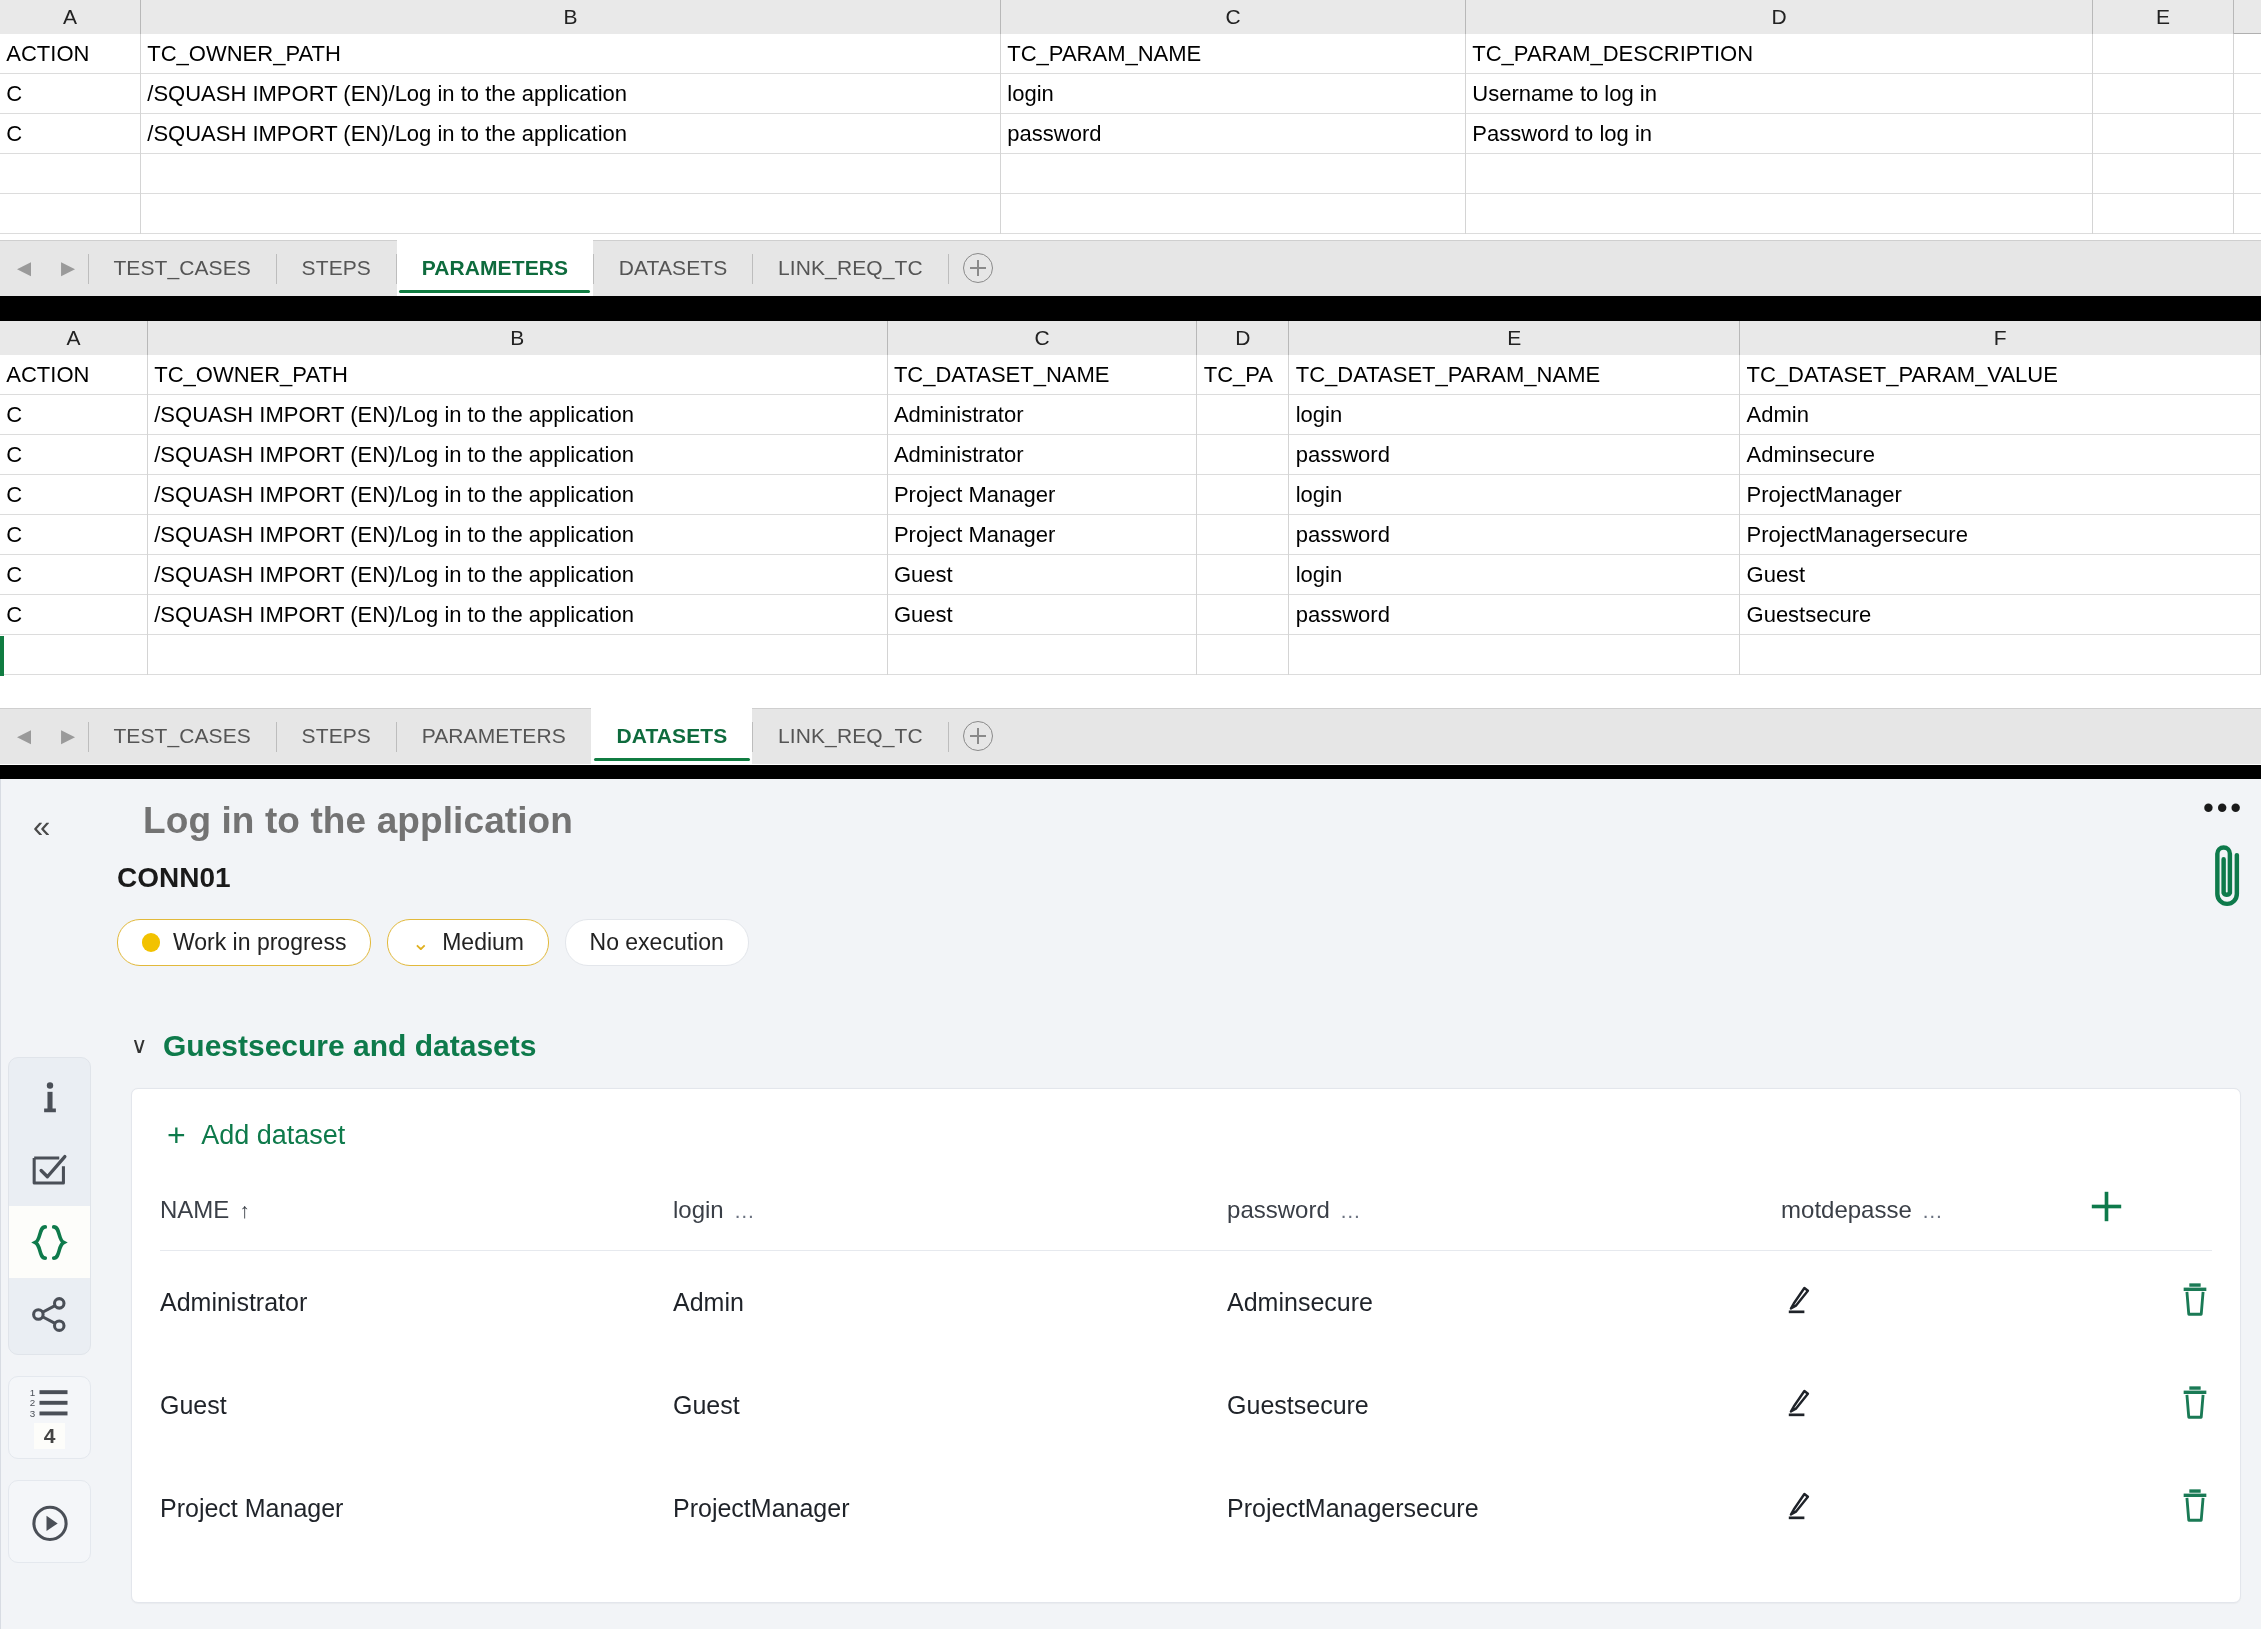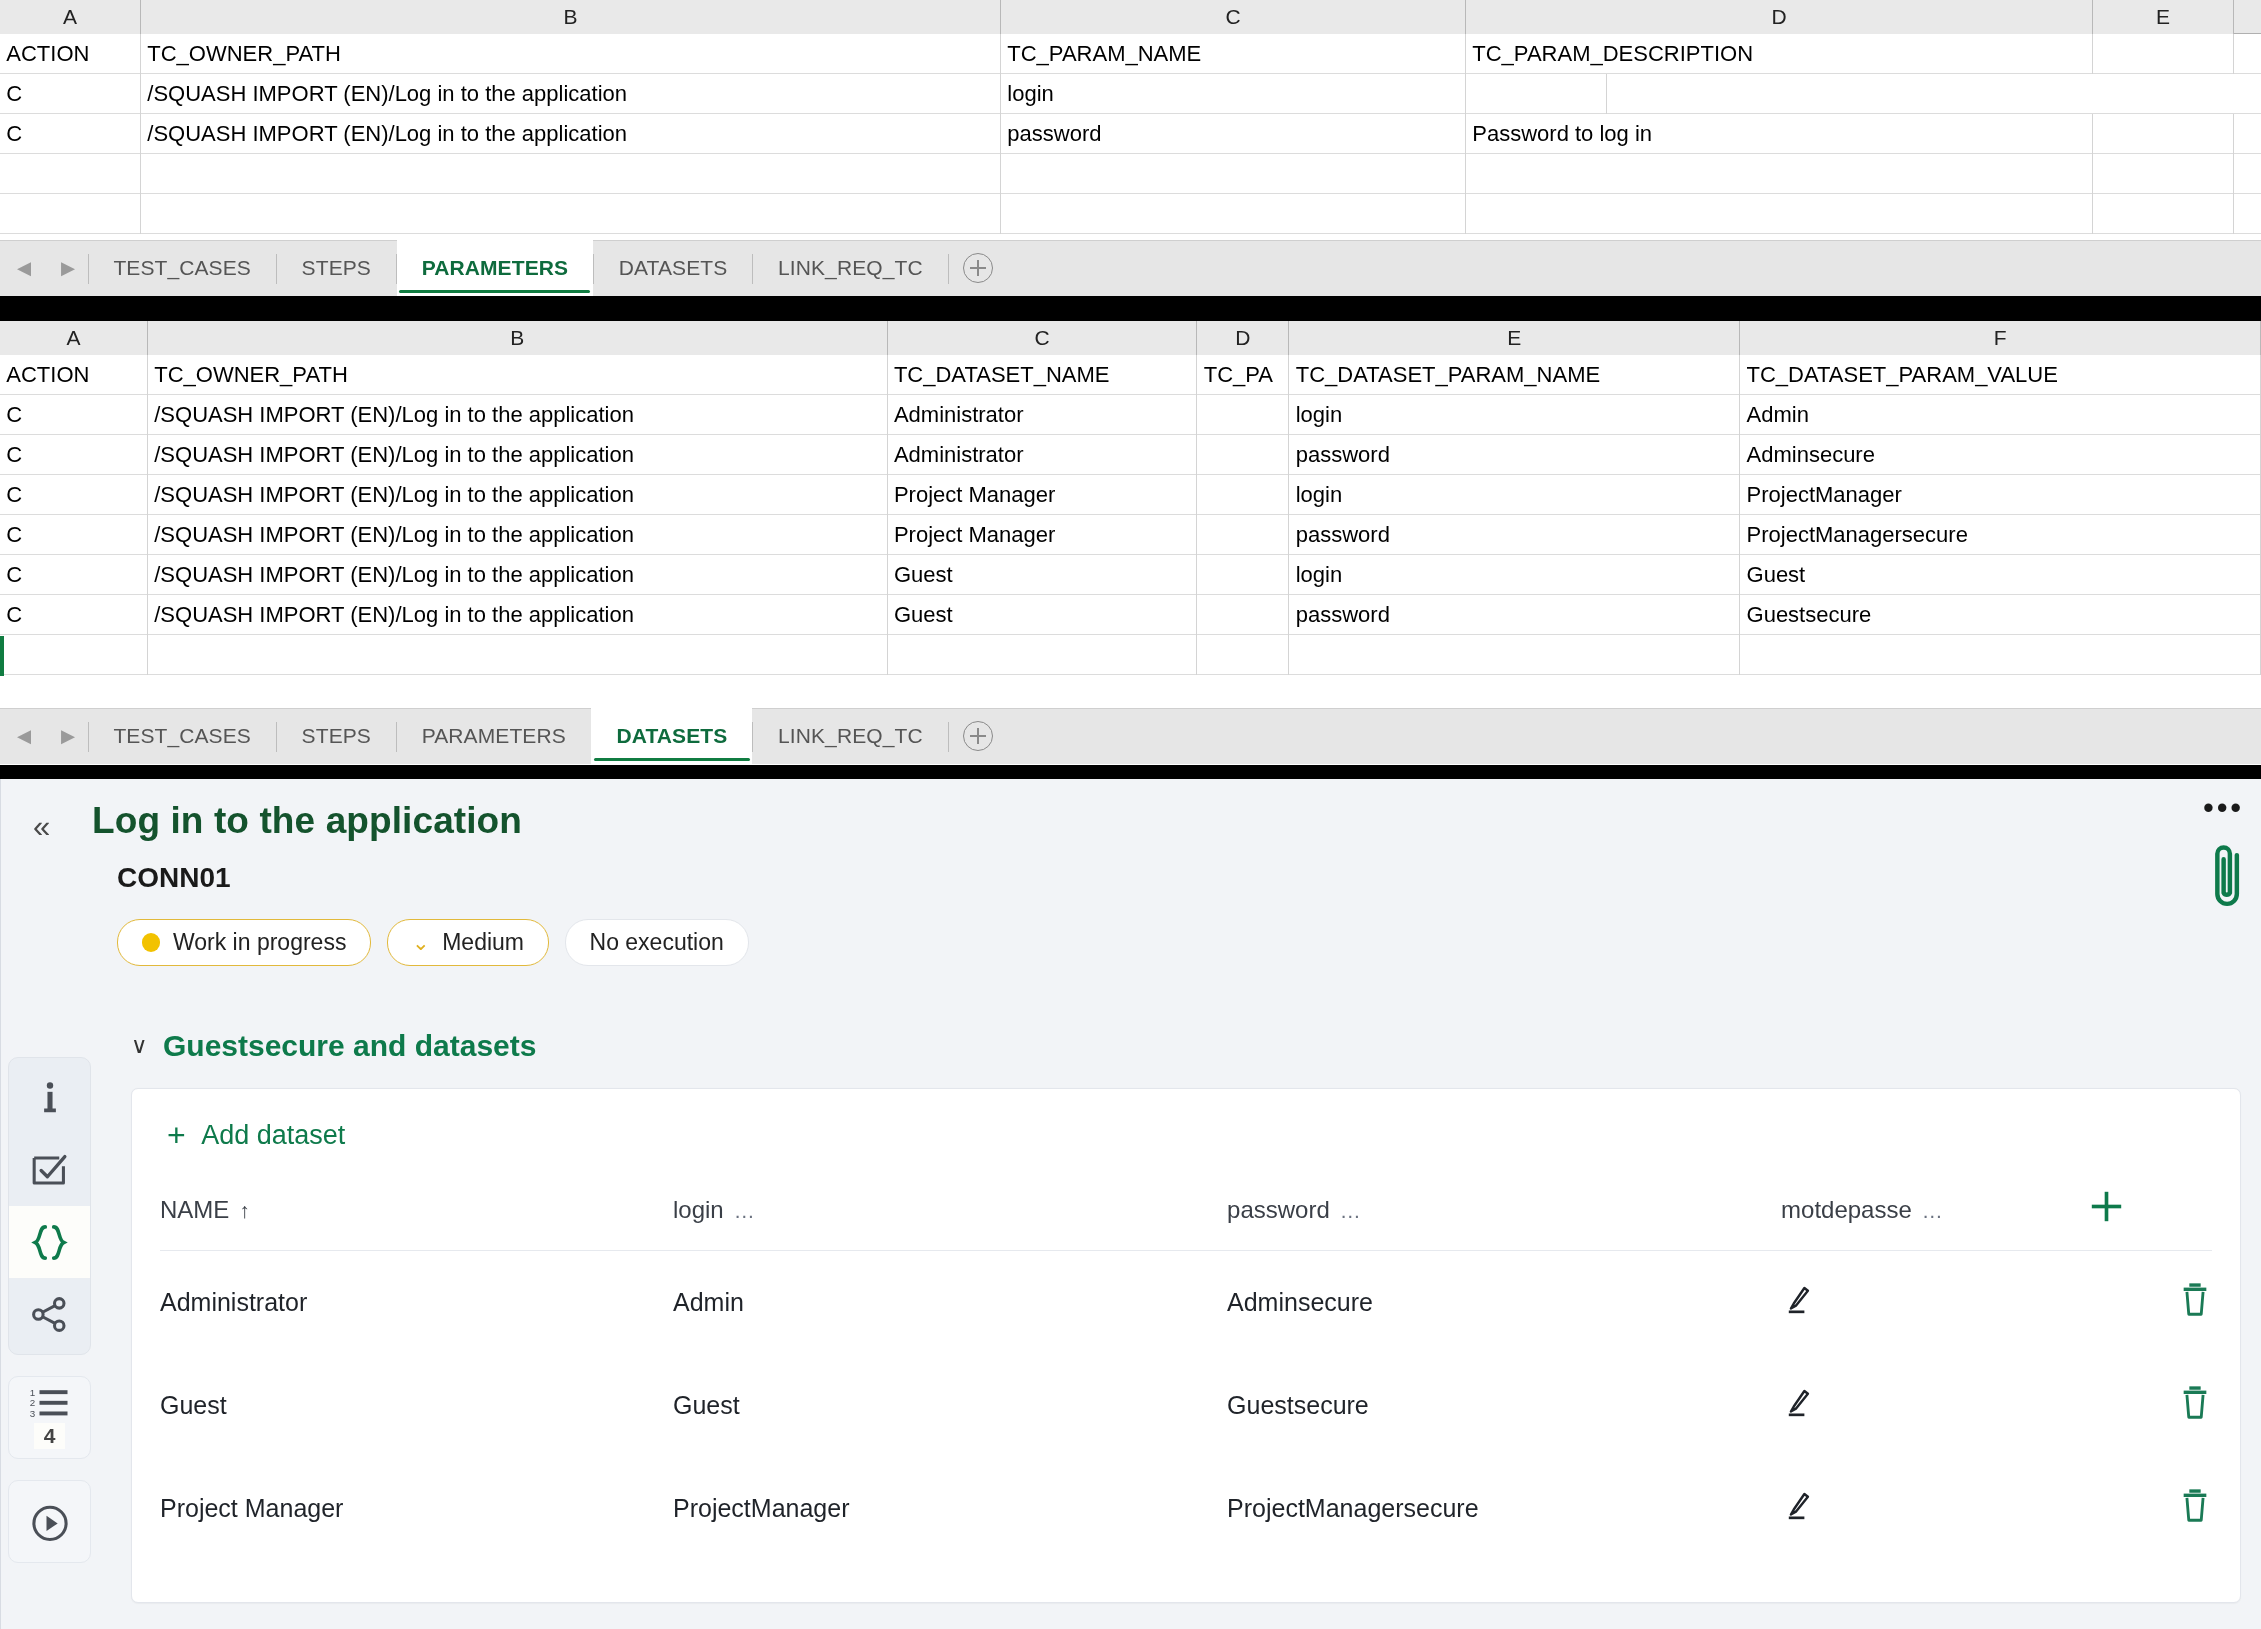--- a/index.html
+++ b/index.html
@@ -74,22 +74,22 @@
     position: absolute; left: 0; top: 779px; width: 2261px; height: 851px;
     background: #f2f4f7;
     border-left: 1.4px solid #d8dce3;
   }
   .app-header { position: relative; padding: 21px 0 0 42px; }
   .collapse-icon {
     position: absolute; left: 32px; top: 32px;
     font-size: 31px; color: #4a4a4a; line-height: 1;
   }
   .app-title {
-    margin-left: 49px;
-    font-size: 37px; font-weight: bold; color: #14532d;
+    margin-left: 100px;
+    font-size: 37px; font-weight: bold; color: #737373;
     letter-spacing: 0.1px;
   }
   .app-ref {
     margin-left: 74px; margin-top: 20px;
     font-size: 28px; font-weight: bold; color: #1a1a1a;
   }
   .badge-row { margin-left: 74px; margin-top: 25px; display: flex; gap: 15.5px; }
   .badge {
     display: flex; align-items: center; gap: 12.7px;
     height: 47px; padding: 0 24px;
@@ -197,20 +197,21 @@
           <div class="cell" style="width: 141px;">ACTION</div>
           <div class="cell" style="width: 860px;">TC_OWNER_PATH</div>
           <div class="cell" style="width: 465px; text-align: center;">TC_PARAM_NAME</div>
           <div class="cell" style="width: 627px;">TC_PARAM_DESCRIPTION</div>
           <div class="cell" style="width: 141px;"></div>
         </div>
         <div class="grid-row">
           <div class="cell" style="width: 141px;">C</div>
           <div class="cell" style="width: 860px;">/SQUASH IMPORT (EN)/Log in to the application</div>
           <div class="cell" style="width: 465px;">login</div>
+          <div class="cell" style="width: 627px;">Username to log in</div>
           <div class="cell" style="width: 141px;"></div>
         </div>
         <div class="grid-row">
           <div class="cell" style="width: 141px;">C</div>
           <div class="cell" style="width: 860px;">/SQUASH IMPORT (EN)/Log in to the application</div>
           <div class="cell" style="width: 465px;">password</div>
           <div class="cell" style="width: 627px;">Password to log in</div>
           <div class="cell" style="width: 141px;"></div>
         </div>
         <div class="grid-row">

